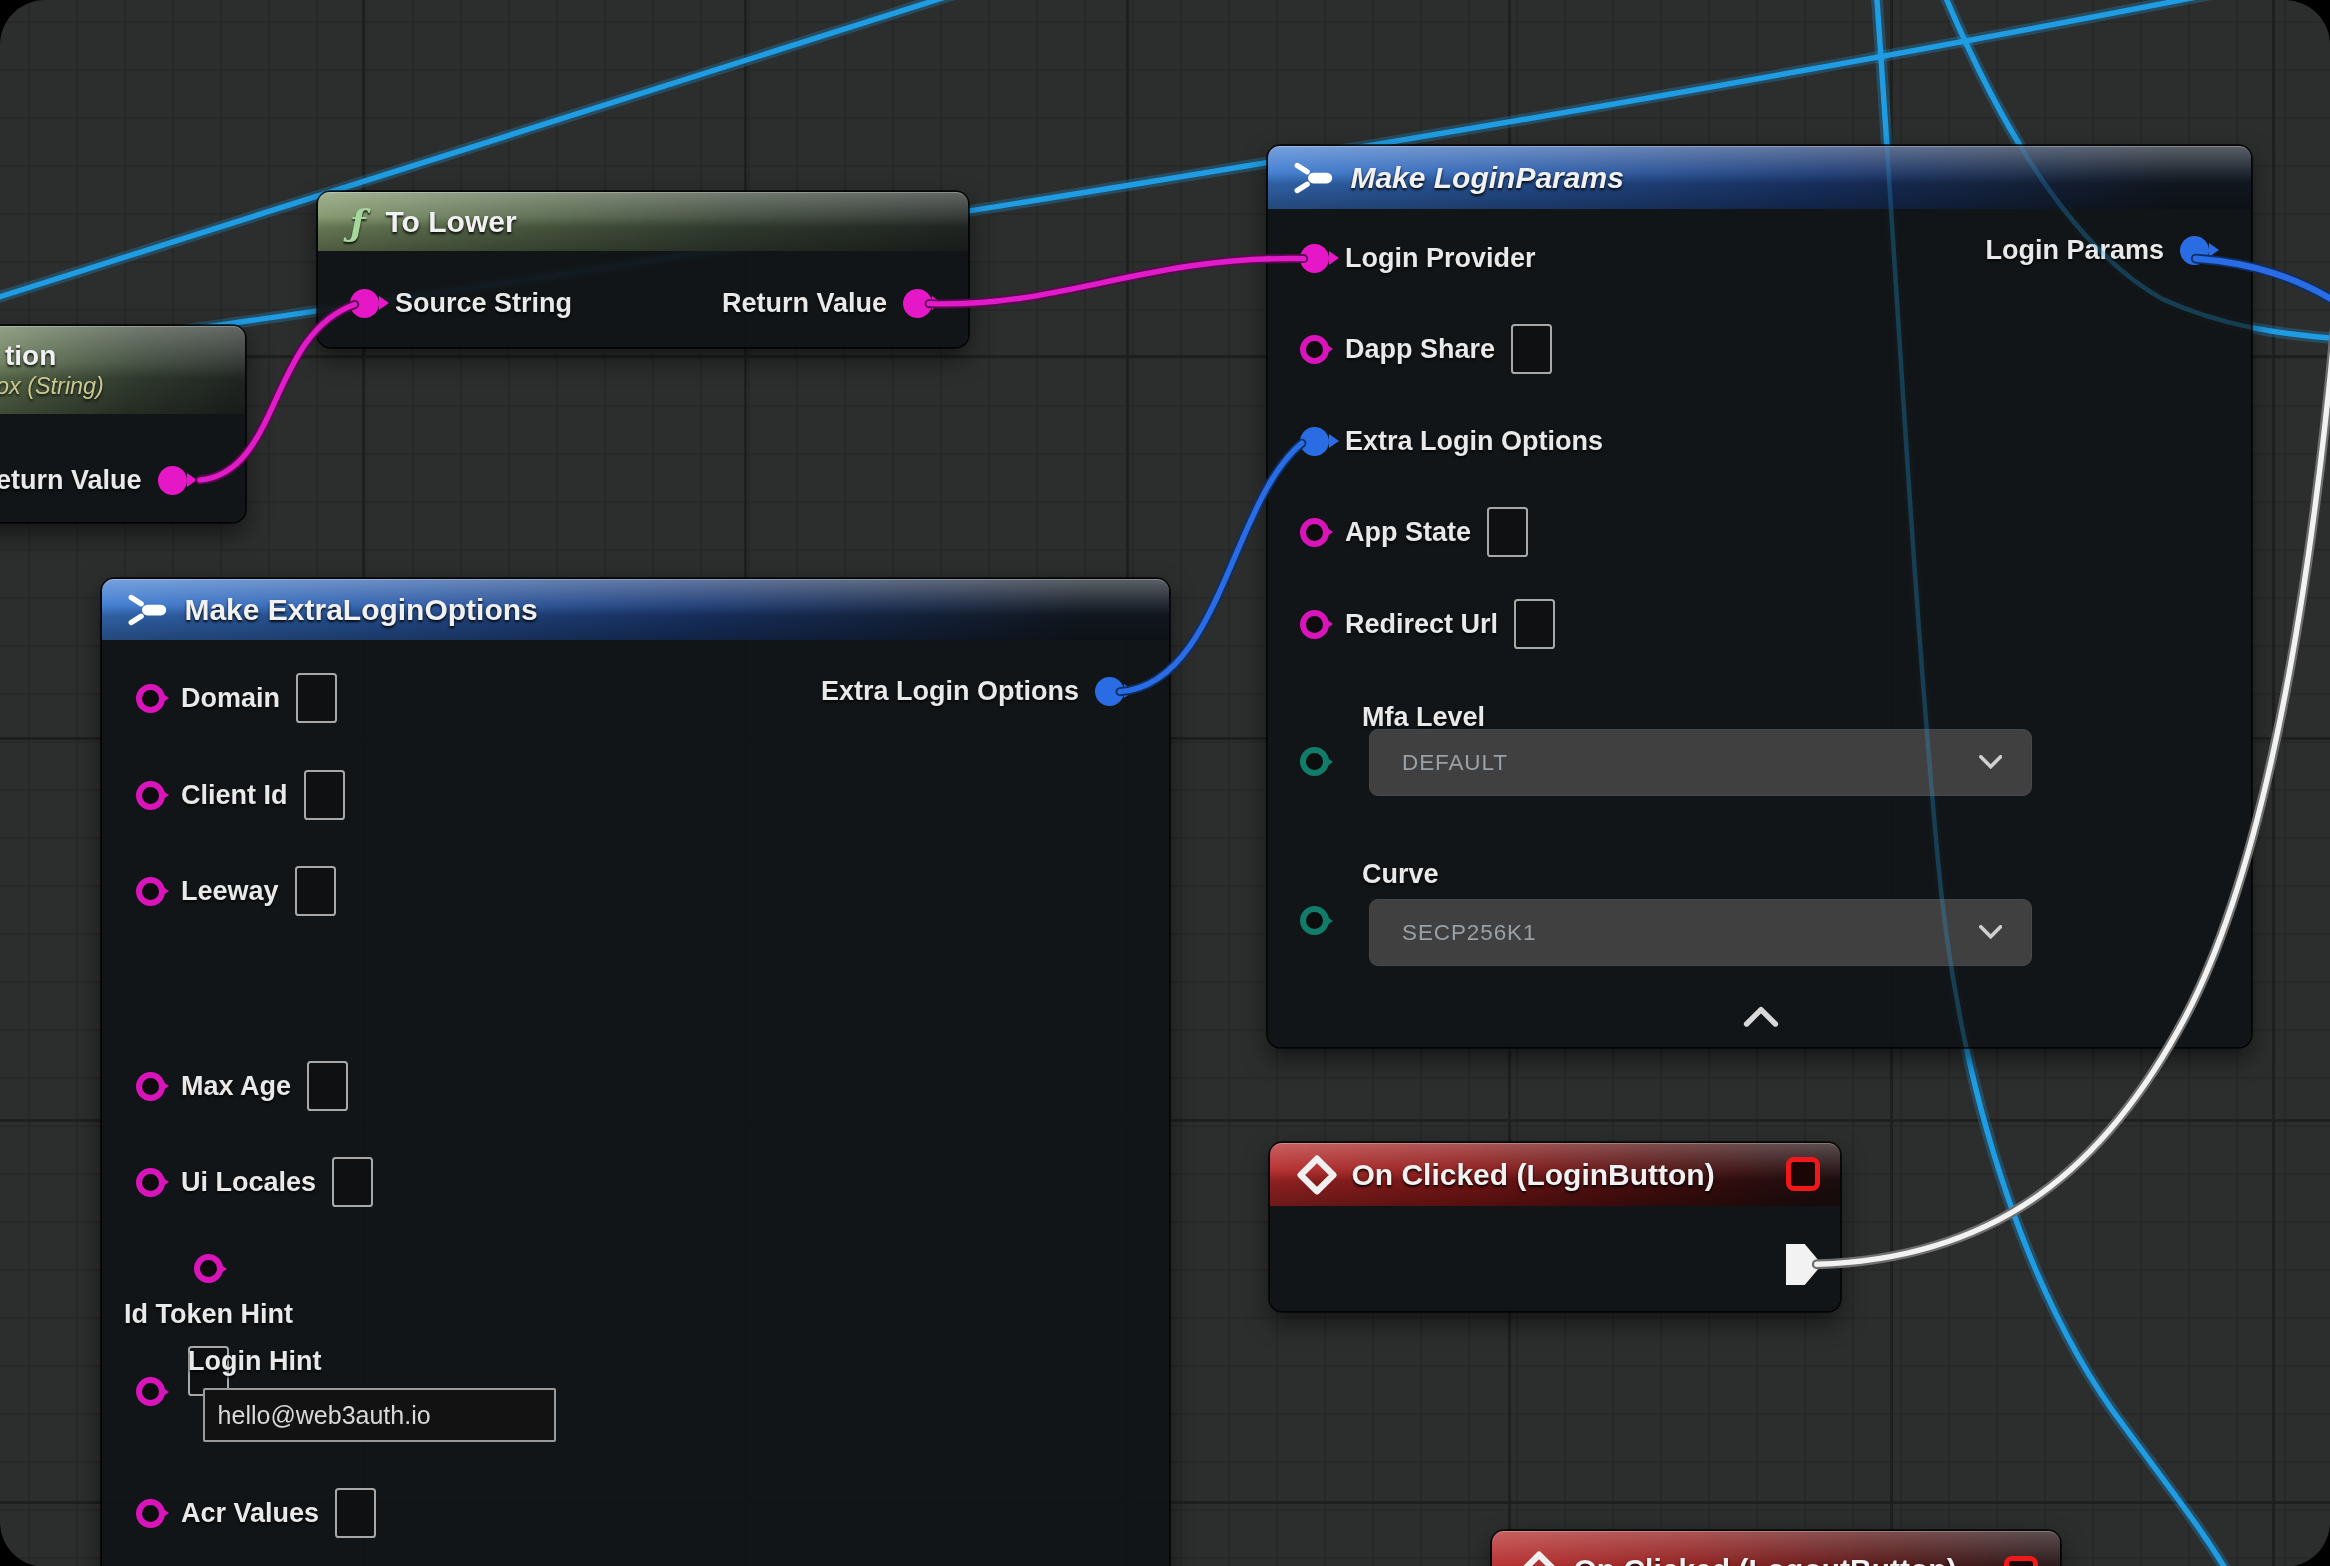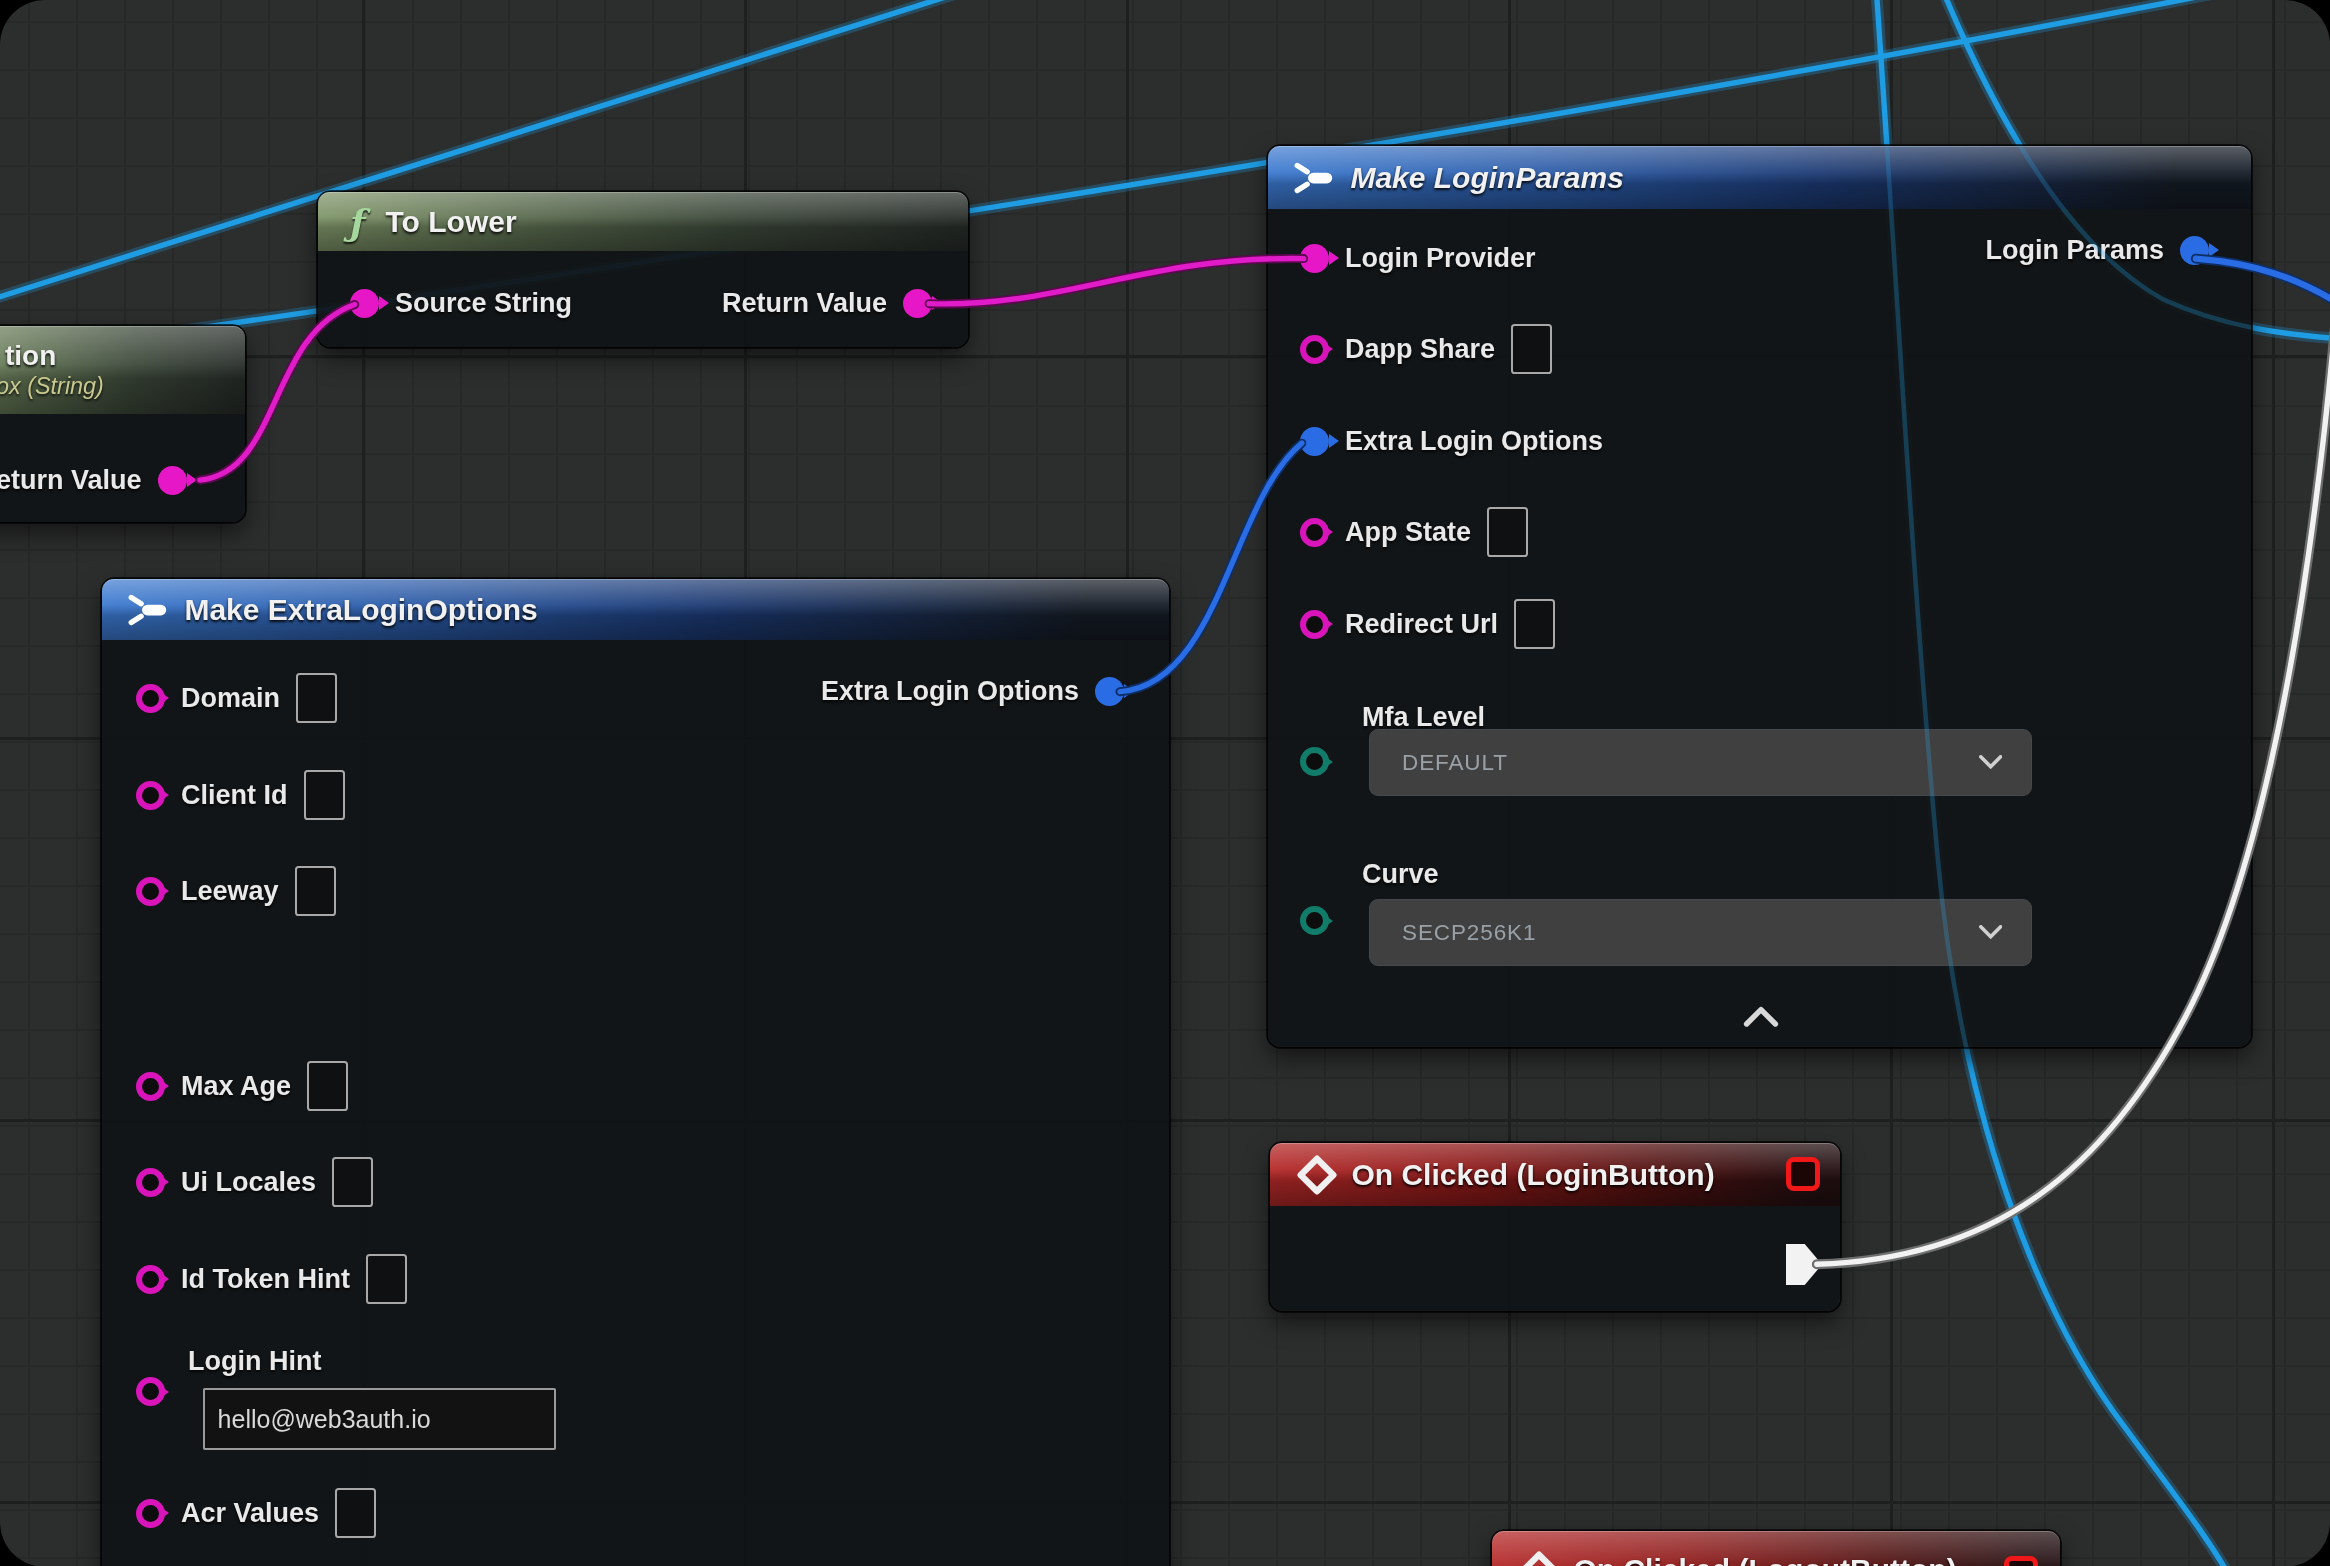--- a/index.html
+++ b/index.html
@@ -128,28 +128,28 @@
     <div class="row" style="left:34px;top:482px;">
         <span class="pin hollow-m"></span>
         <span class="lbl">Max Age</span>
         <span class="cb"></span>
       </div>
     <div class="row" style="left:34px;top:578px;">
         <span class="pin hollow-m"></span>
         <span class="lbl">Ui Locales</span>
         <span class="cb"></span>
       </div>
-    <div class="row" style="left:34px;top:675px;">
+    <div class="row" style="left:22px;top:675px;flex-direction:column;">
         <span class="pin hollow-m"></span>
         <span class="lbl">Id Token Hint</span>
         <span class="cb"></span>
       </div>
     <div class="lbl" style="position:absolute;left:86px;top:767px;">Login Hint</div>
     <span class="pin hollow-m" style="position:absolute;left:34px;top:798px;"></span>
-    <input class="field" style="position: absolute; left: 101px; top: 809px; width: 353px; height: 62px;" value="hello@web3auth.io">
+    <input class="field" style="position: absolute; left: 101px; top: 809px; width: 353px; height: 54px;" value="hello@web3auth.io">
     <div class="row" style="left:34px;top:909px;">
         <span class="pin hollow-m"></span>
         <span class="lbl">Acr Values</span>
         <span class="cb"></span>
       </div>
   </div>
 
   <div class="node" style="left:1268px;top:146px;width:983px;height:901px;">
     <div class="hdr blue" style="height:63px;font-style:italic;">
       <svg style="margin-left:23.4px;" width="43" height="38" viewBox="0 0 48 42">

